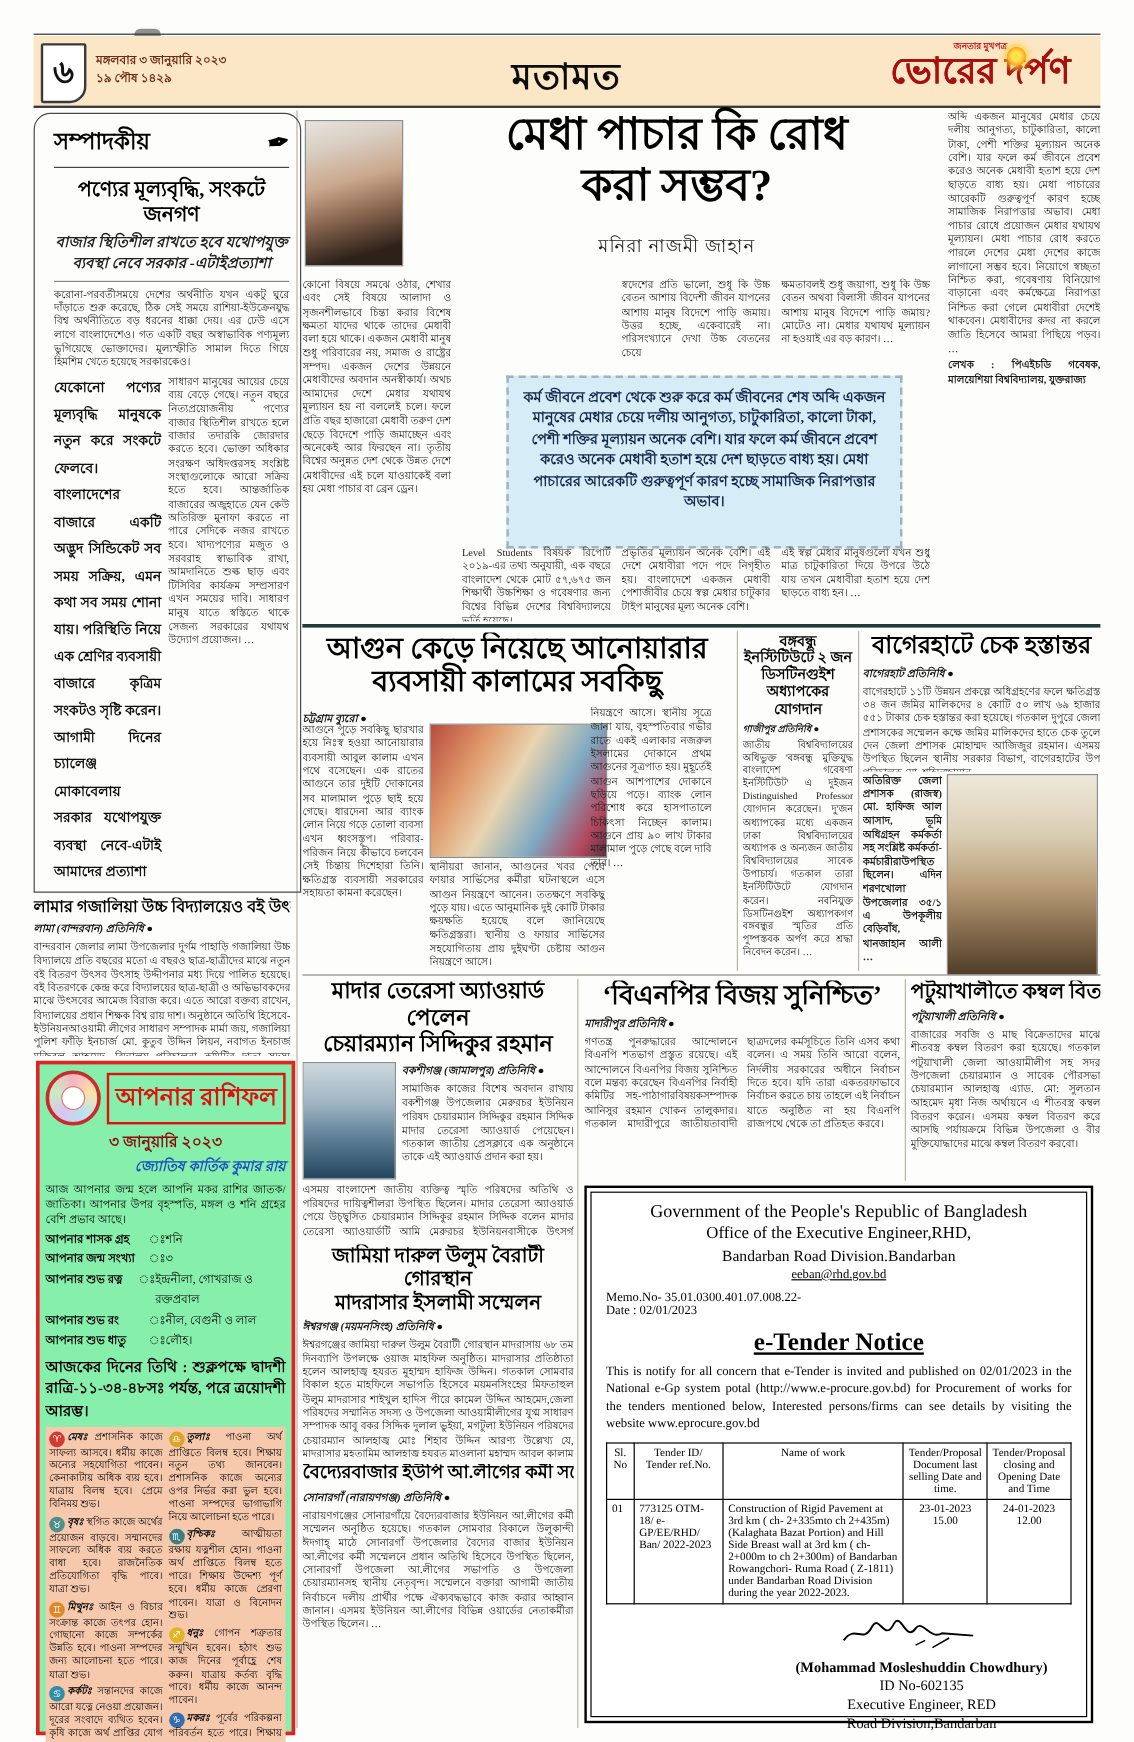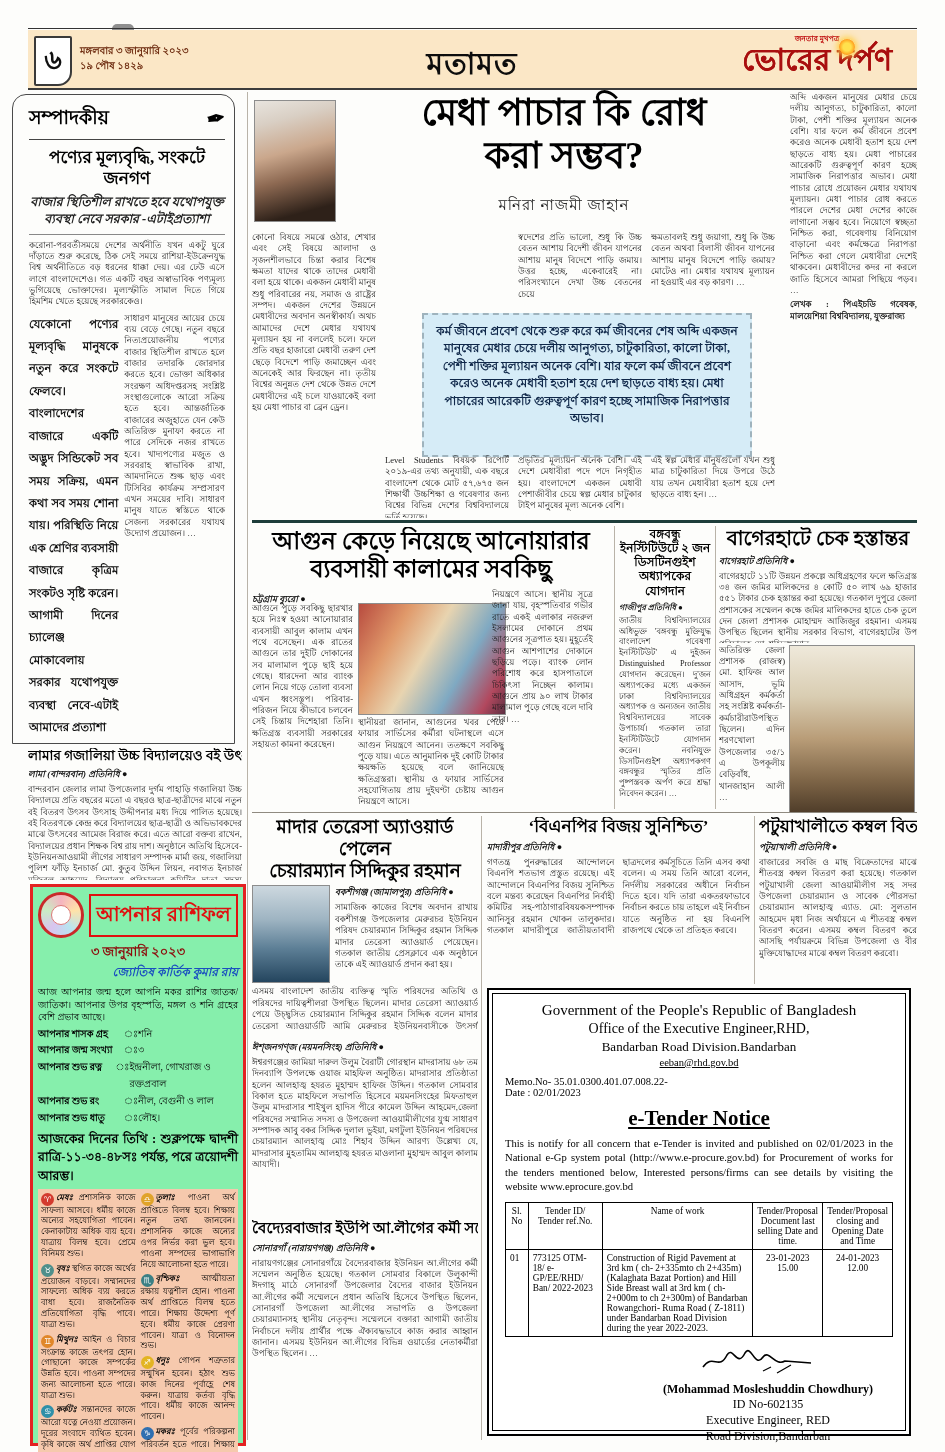--- a/index.html
+++ b/index.html
@@ -88,21 +88,21 @@
   </div>
 </div>
 <div class="abs" style="left:28px;top:88px;width:889px;height:2px;background:#3c3c3c;"></div>
 
 <div class="abs vrule" style="left:247px;top:92px;height:1348px;"></div>
 <div class="abs vrule" style="left:614px;top:526px;height:283px;"></div>
 <div class="abs vrule" style="left:715px;top:526px;height:283px;"></div>
 <div class="abs vrule" style="left:481px;top:816px;height:624px;"></div>
 <div class="abs vrule" style="left:754px;top:816px;height:168px;"></div>
 
-<div class="abs editorial-box" style="left:12px;top:94px;width:196px;height:632px;padding-left:16px;">
+<div class="abs editorial-box" style="left:28px;top:94px;width:196px;height:632px;padding-left:16px;">
   <div class="edit-label">
     <span>সম্পাদকীয়</span>
     <span class="pen-icon">✒</span>
   </div>
   <div class="edit-headline">পণ্যের মূল্যবৃদ্ধি, সংকটে জনগণ</div>
   <div class="edit-subhead">বাজার স্থিতিশীল রাখতে হবে যথোপযুক্ত ব্যবস্থা নেবে সরকার -এটাইপ্রত্যাশা</div>
   <div class="body-text">করোনা-পরবর্তীসময়ে দেশের অর্থনীতি যখন একটু ঘুরে দাঁড়াতে শুরু করেছে, ঠিক সেই সময়ে রাশিয়া-ইউক্রেনযুদ্ধ বিশ্ব অর্থনীতিতে বড় ধরনের ধাক্কা দেয়। এর ঢেউ এসে লাগে বাংলাদেশেও। গত একটি বছর অস্বাভাবিক পণ্যমূল্য ভুগিয়েছে ভোক্তাদের। মূল্যস্ফীতি সামাল দিতে গিয়ে হিমশিম খেতে হয়েছে সরকারকেও।</div>
   <div style="display:flex;gap:6px;margin-top:5px;">
     <div class="edit-bold-col" style="width:47%;">যেকোনো পণ্যের মূল্যবৃদ্ধি মানুষকে নতুন করে সংকটে ফেলবে। বাংলাদেশের বাজারে একটি অদ্ভুদ সিন্ডিকেট সব সময় সক্রিয়, এমন কথা সব সময় শোনা যায়। পরিস্থিতি নিয়ে এক শ্রেণির ব্যবসায়ী বাজারে কৃত্রিম সংকটও সৃষ্টি করেন। আগামী দিনের চ্যালেঞ্জ মোকাবেলায় সরকার যথোপযুক্ত ব্যবস্থা নেবে-এটাই আমাদের প্রত্যাশা</div>
     <div class="body-text" style="width:53%;">সাধারণ মানুষের আয়ের চেয়ে ব্যয় বেড়ে গেছে। নতুন বছরে নিত্যপ্রয়োজনীয় পণ্যের বাজার স্থিতিশীল রাখতে হলে বাজার তদারকি জোরদার করতে হবে। ভোক্তা অধিকার সংরক্ষণ অধিদপ্তরসহ সংশ্লিষ্ট সংস্থাগুলোকে আরো সক্রিয় হতে হবে। আন্তর্জাতিক বাজারের অজুহাতে যেন কেউ অতিরিক্ত মুনাফা করতে না পারে সেদিকে নজর রাখতে হবে। খাদ্যপণ্যের মজুত ও সরবরাহ স্বাভাবিক রাখা, আমদানিতে শুল্ক ছাড় এবং টিসিবির কার্যক্রম সম্প্রসারণ এখন সময়ের দাবি। সাধারণ মানুষ যাতে স্বস্তিতে থাকে সেজন্য সরকারের যথাযথ উদ্যোগ প্রয়োজন। …</div>
@@ -207,21 +207,21 @@
   <div class="art-headline" style="font-size:12px;">বঙ্গবন্ধু ইনস্টিটিউটে ২ জন ডিসটিনগুইশ অধ্যাপকের যোগদান</div>
   <div class="byline" style="font-size:8px;">গাজীপুর প্রতিনিধি ●</div>
   <div class="body-text" style="font-size:8.2px;">জাতীয় বিশ্ববিদ্যালয়ের অধিভুক্ত 'বঙ্গবন্ধু মুক্তিযুদ্ধ বাংলাদেশ গবেষণা ইনস্টিটিউট' এ দুইজন Distinguished Professor যোগদান করেছেন। দু'জন অধ্যাপকের মধ্যে একজন ঢাকা বিশ্ববিদ্যালয়ের অধ্যাপক ও অন্যজন জাতীয় বিশ্ববিদ্যালয়ের সাবেক উপাচার্য। গতকাল তারা ইনস্টিটিউটে যোগদান করেন। নবনিযুক্ত ডিসটিনগুইশ অধ্যাপকগণ বঙ্গবন্ধুর স্মৃতির প্রতি পুষ্পস্তবক অর্পণ করে শ্রদ্ধা নিবেদন করেন। …</div>
 </div>
 
 <div class="abs" style="left:719px;top:527px;width:198px;height:285px;overflow:hidden;">
   <div class="art-headline" style="font-size:20px;white-space:nowrap;">বাগেরহাটে চেক হস্তান্তর</div>
   <div class="byline">বাগেরহাট প্রতিনিধি ●</div>
   <div class="body-text" style="height:72px;overflow:hidden;">বাগেরহাটে ১১টি উন্নয়ন প্রকল্পে অধিগ্রহণের ফলে ক্ষতিগ্রস্ত ৩৪ জন জমির মালিকদের ৪ কোটি ৫০ লাখ ৬৯ হাজার ৫৫১ টাকার চেক হস্তান্তর করা হয়েছে। গতকাল দুপুরে জেলা প্রশাসকের সম্মেলন কক্ষে জমির মালিকদের হাতে চেক তুলে দেন জেলা প্রশাসক মোহাম্মদ আজিজুর রহমান। এসময় উপস্থিত ছিলেন স্থানীয় সরকার বিভাগ, বাগেরহাটের উপ পরিচালক মো. শহিদুজ্জামান,</div>
   <div style="display:flex;gap:4px;margin-top:2px;">
-    <div class="body-text" style="width:66px;height:168px;overflow:hidden;">অতিরিক্ত জেলা প্রশাসক (রাজস্ব) মো. হাফিজ আল আসাদ, ভূমি অধিগ্রহন কর্মকর্তা সহ সংশ্লিষ্ট কর্মকর্তা-কর্মচারীরাউপস্থিত ছিলেন। এদিন শরণখোলা উপজেলার ৩৫/১ এ উপকূলীয় বেড়িবাঁধ, খানজাহান আলী …</div>
+    <div class="body-text" style="width:66px;height:168px;overflow:hidden;font-weight:bold;">অতিরিক্ত জেলা প্রশাসক (রাজস্ব) মো. হাফিজ আল আসাদ, ভূমি অধিগ্রহন কর্মকর্তা সহ সংশ্লিষ্ট কর্মকর্তা-কর্মচারীরাউপস্থিত ছিলেন। এদিন শরণখোলা উপজেলার ৩৫/১ এ উপকূলীয় বেড়িবাঁধ, খানজাহান আলী …</div>
     <div class="photo ph-blanket" style="width:124px;height:168px;"></div>
   </div>
 </div>
 
 <div class="abs" style="left:252px;top:812px;width:665px;height:1px;background:#8f8a80;"></div>
 
 <div class="abs" style="left:252px;top:817px;width:226px;height:214px;overflow:hidden;">
   <div class="art-headline" style="font-size:18.5px;">
     <div>মাদার তেরেসা অ্যাওয়ার্ড পেলেন</div>
     <div>চেয়ারম্যান সিদ্দিকুর রহমান</div>
@@ -230,33 +230,37 @@
     <div class="photo ph-teresa" style="width:76px;height:96px;flex:none;"></div>
     <div style="flex:1;">
       <div class="byline" style="margin-top:0;">বকশীগঞ্জ (জামালপুর) প্রতিনিধি ●</div>
       <div class="body-text">সামাজিক কাজের বিশেষ অবদান রাখায় বকশীগঞ্জ উপজেলার মেরুরচর ইউনিয়ন পরিষদ চেয়ারম্যান সিদ্দিকুর রহমান সিদ্দিক মাদার তেরেসা অ্যাওয়ার্ড পেয়েছেন। গতকাল জাতীয় প্রেসক্লাবে এক অনুষ্ঠানে তাকে এই অ্যাওয়ার্ড প্রদান করা হয়।</div>
     </div>
   </div>
   <div class="body-text" style="margin-top:3px;">এসময় বাংলাদেশ জাতীয় ব্যক্তিত্ব স্মৃতি পরিষদের অতিথি ও পরিষদের দায়িত্বশীলরা উপস্থিত ছিলেন। মাদার তেরেসা অ্যাওয়ার্ড পেয়ে উচ্ছ্বসিত চেয়ারম্যান সিদ্দিকুর রহমান সিদ্দিক বলেন মাদার তেরেসা অ্যাওয়ার্ডটি আমি মেরুরচর ইউনিয়নবাসীকে উৎসর্গ করলাম।</div>
 </div>
 
 <div class="abs" style="left:487px;top:817px;width:263px;height:167px;overflow:hidden;">
-  <div class="art-headline" style="font-size:17px;">‘বিএনপির বিজয় সুনিশ্চিত’</div>
+  <div class="art-headline" style="font-size:22px;">‘বিএনপির বিজয় সুনিশ্চিত’</div>
   <div class="byline">মাদারীপুর প্রতিনিধি ●</div>
   <div class="body-text" style="column-count:2;column-gap:8px;height:118px;">গণতন্ত্র পুনরুদ্ধারের আন্দোলনে বিএনপি শতভাগ প্রস্তুত রয়েছে। এই আন্দোলনে বিএনপির বিজয় সুনিশ্চিত বলে মন্তব্য করেছেন বিএনপির নির্বাহী কমিটির সহ-পাঠাগারবিষয়কসম্পাদক আনিসুর রহমান খোকন তালুকদার। গতকাল মাদারীপুরে জাতীয়তাবাদী ছাত্রদলের কর্মসূচিতে তিনি এসব কথা বলেন। এ সময় তিনি আরো বলেন, নির্দলীয় সরকারের অধীনে নির্বাচন দিতে হবে। যদি তারা একতরফাভাবে নির্বাচন করতে চায় তাহলে এই নির্বাচন যাতে অনুষ্ঠিত না হয় বিএনপি রাজপথে থেকে তা প্রতিহত করবে।</div>
 </div>
 
 <div class="abs" style="left:759px;top:817px;width:158px;height:167px;overflow:hidden;">
   <div class="art-headline" style="font-size:17px;white-space:nowrap;">পটুয়াখালীতে কম্বল বিতরণ</div>
   <div class="byline">পটুয়াখালী প্রতিনিধি ●</div>
   <div class="body-text">বাজারের সবজি ও মাছ বিক্রেতাদের মাঝে শীতবস্ত্র কম্বল বিতরণ করা হয়েছে। গতকাল পটুয়াখালী জেলা আওয়ামীলীগ সহ সদর উপজেলা চেয়ারম্যান ও সাবেক পৌরসভা চেয়ারম্যান আলহাজ্ব এ্যাড. মো: সুলতান আহমেদ মৃধা নিজ অর্থায়নে এ শীতবস্ত্র কম্বল বিতরণ করেন। এসময় কম্বল বিতরণ করে আসছি পর্যায়ক্রমে বিভিন্ন উপজেলা ও বীর মুক্তিযোদ্ধাদের মাঝে কম্বল বিতরণ করবো।</div>
 </div>
 
 <div class="abs" style="left:252px;top:1037px;width:226px;height:177px;overflow:hidden;">
-  <div class="byline">ঈশ্জনগণ্জ (ময়মনসিংহ) প্রতিনিধি ●</div>
+  <div class="art-headline" style="font-size:16.5px;">
+    <div>জামিয়া দারুল উলুম বৈরাটী গোরস্থান</div>
+    <div>মাদরাসার ইসলামী সম্মেলন</div>
+  </div>
+  <div class="byline">ঈশ্বরগঞ্জ (ময়মনসিংহ) প্রতিনিধি ●</div>
   <div class="body-text">ঈশ্বরগঞ্জের জামিয়া দারুল উলুম বৈরাটী গোরস্থান মাদরাসায় ৬৮ তম দিনব্যাপি উপলক্ষে ওয়াজ মাহফিল অনুষ্ঠিত। মাদরাসার প্রতিষ্ঠাতা হলেন আলহাজ্ব হযরত মুহাম্মদ হাফিজ উদ্দিন। গতকাল সোমবার বিকাল হতে মাহফিলে সভাপতি হিসেবে ময়মনসিংহের মিফতাহুল উলুম মাদরাসার শাইখুল হাদিস পীরে কামেল উদ্দিন আহমেদ,জেলা পরিষদের সম্মানিত সদস্য ও উপজেলা আওয়ামীলীগের যুগ্ম সাধারণ সম্পাদক আবু বকর সিদ্দিক দুলাল ভুইয়া, মগটুলা ইউনিয়ন পরিষদের চেয়ারম্যান আলহাজ্ব মোঃ শিহাব উদ্দিন আরণ্য উল্লেখ্য যে, মাদরাসার মুহতামিম আলহাজ্ব হযরত মাওলানা মুহাম্মদ আবুল কালাম আযাদী।</div>
 </div>
 
 <div class="abs" style="left:252px;top:1220px;width:226px;height:220px;overflow:hidden;">
   <div class="art-headline" style="font-size:15px;white-space:nowrap;">বৈদ্যেরবাজার ইউপি আ.লীগের কর্মী সম্মেলন</div>
   <div class="byline">সোনারগাঁ (নারায়ণগঞ্জ) প্রতিনিধি ●</div>
   <div class="body-text">নারায়ণগঞ্জের সোনারগাঁয়ে বৈদ্যেরবাজার ইউনিয়ন আ.লীগের কর্মী সম্মেলন অনুষ্ঠিত হয়েছে। গতকাল সোমবার বিকালে উলুকান্দী ঈদগাহ্ মাঠে সোনারগাঁ উপজেলার বৈদ্যের বাজার ইউনিয়ন আ.লীগের কর্মী সম্মেলনে প্রধান অতিথি হিসেবে উপস্থিত ছিলেন, সোনারগাঁ উপজেলা আ.লীগের সভাপতি ও উপজেলা চেয়ারম্যানসহ স্থানীয় নেতৃবৃন্দ। সম্মেলনে বক্তারা আগামী জাতীয় নির্বাচনে দলীয় প্রার্থীর পক্ষে ঐক্যবদ্ধভাবে কাজ করার আহ্বান জানান। এসময় ইউনিয়ন আ.লীগের বিভিন্ন ওয়ার্ডের নেতাকর্মীরা উপস্থিত ছিলেন। …</div>
 </div>
 
 <div class="abs tender-outer" style="left:487px;top:988px;width:424px;height:448px;box-sizing:border-box;">

